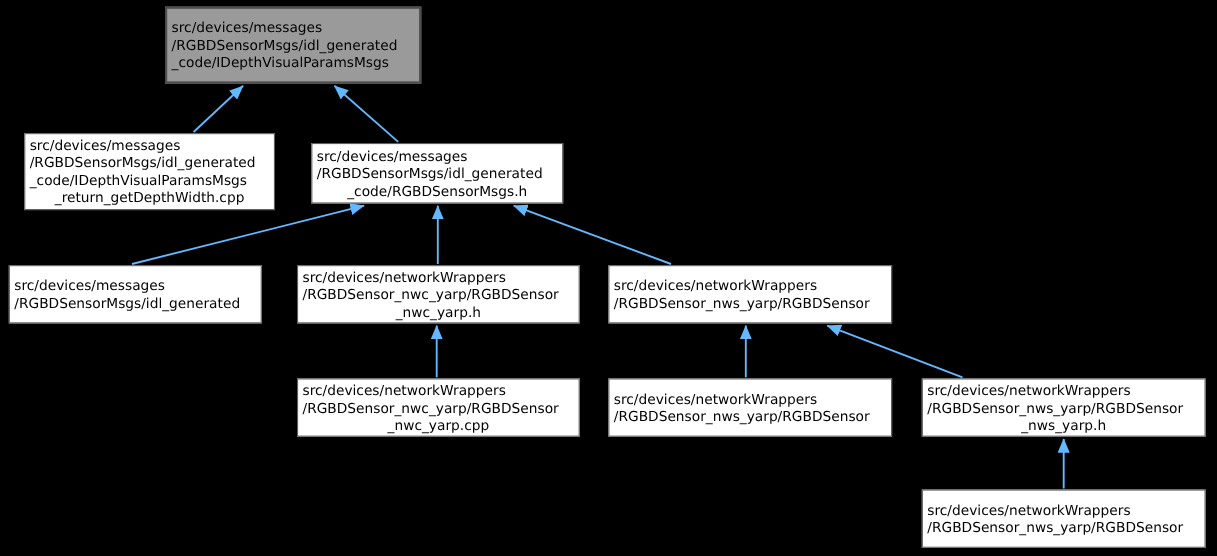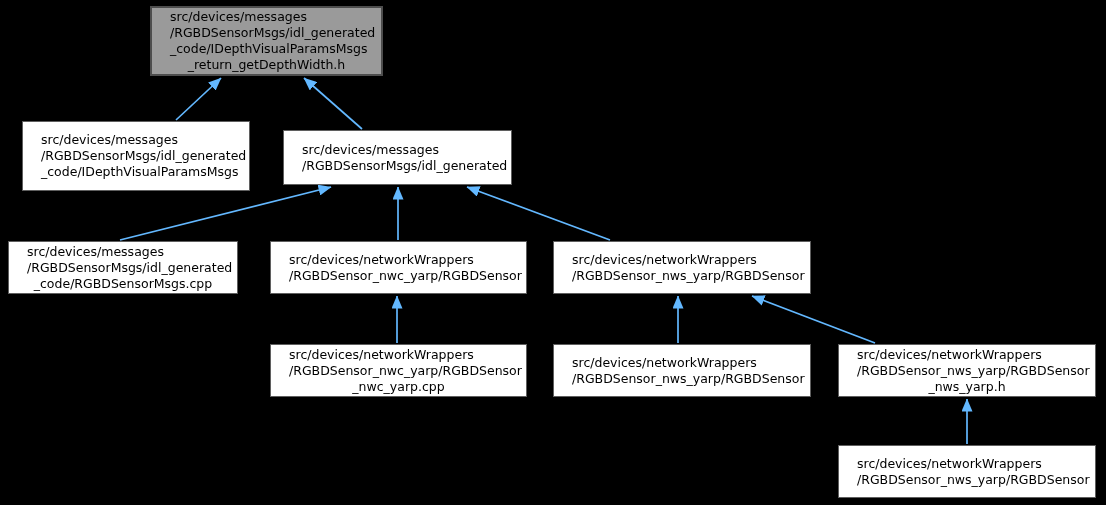--- a/index.html
+++ b/index.html
@@ -15,21 +15,21 @@
     position:absolute;
     box-sizing:border-box;
     background:#ffffff;
     border:1px solid #5f5f5f;
     color:#000000;
     font-size:12.5px;
     line-height:16px;
     display:flex;
     flex-direction:column;
     justify-content:center;
-    padding:2px 18px;
+    padding:2px 4px;
     z-index:1;
     cursor:pointer;
   }
   .node.highlight{
     background:#9a9a9a;
     border:2px solid #4d4d4d;
     cursor:default;
   }
   .node .ln{text-align:left;white-space:nowrap;}
   .node .ln.last{text-align:center;}
@@ -51,39 +51,40 @@
       <line x1="610" y1="240" x2="467" y2="187" stroke="#63b8ff" stroke-width="1.7" marker-end="url(#arrow)"></line>
       <line x1="397" y1="343" x2="397" y2="296" stroke="#63b8ff" stroke-width="1.7" marker-end="url(#arrow)"></line>
       <line x1="678" y1="343" x2="678" y2="296" stroke="#63b8ff" stroke-width="1.7" marker-end="url(#arrow)"></line>
       <line x1="875" y1="343" x2="752" y2="296" stroke="#63b8ff" stroke-width="1.7" marker-end="url(#arrow)"></line>
       <line x1="967" y1="444" x2="967" y2="399" stroke="#63b8ff" stroke-width="1.7" marker-end="url(#arrow)"></line>
     </svg>
 <div class="node highlight" style="left: 150px; top: 6px; width: 233px; height: 70px;">
       <div class="ln">src/devices/messages</div>
       <div class="ln">/RGBDSensorMsgs/idl_generated</div>
       <div class="ln">_code/IDepthVisualParamsMsgs</div>
-      <div class="ln last">_return_getDepthWidth.h</div>
     </div>
     <div class="node" style="left: 22px; top: 121px; width: 228px; height: 70px;">
       <div class="ln">src/devices/messages</div>
       <div class="ln">/RGBDSensorMsgs/idl_generated</div>
       <div class="ln">_code/IDepthVisualParamsMsgs</div>
+      <div class="ln last">_return_getDepthWidth.cpp</div>
     </div>
     <div class="node" style="left: 283px; top: 130px; width: 229px; height: 55px;">
       <div class="ln">src/devices/messages</div>
       <div class="ln">/RGBDSensorMsgs/idl_generated</div>
+      <div class="ln last">_code/RGBDSensorMsgs.h</div>
     </div>
     <div class="node" style="left: 8px; top: 241px; width: 230px; height: 53px;">
       <div class="ln">src/devices/messages</div>
       <div class="ln">/RGBDSensorMsgs/idl_generated</div>
-      <div class="ln last">_code/RGBDSensorMsgs.cpp</div>
     </div>
     <div class="node" style="left: 270px; top: 241px; width: 257px; height: 53px;">
       <div class="ln">src/devices/networkWrappers</div>
       <div class="ln">/RGBDSensor_nwc_yarp/RGBDSensor</div>
+      <div class="ln last">_nwc_yarp.h</div>
     </div>
     <div class="node" style="left: 553px; top: 241px; width: 258px; height: 53px;">
       <div class="ln">src/devices/networkWrappers</div>
       <div class="ln">/RGBDSensor_nws_yarp/RGBDSensor</div>
     </div>
     <div class="node" style="left: 270px; top: 344px; width: 257px; height: 53px;">
       <div class="ln">src/devices/networkWrappers</div>
       <div class="ln">/RGBDSensor_nwc_yarp/RGBDSensor</div>
       <div class="ln last">_nwc_yarp.cpp</div>
     </div>

